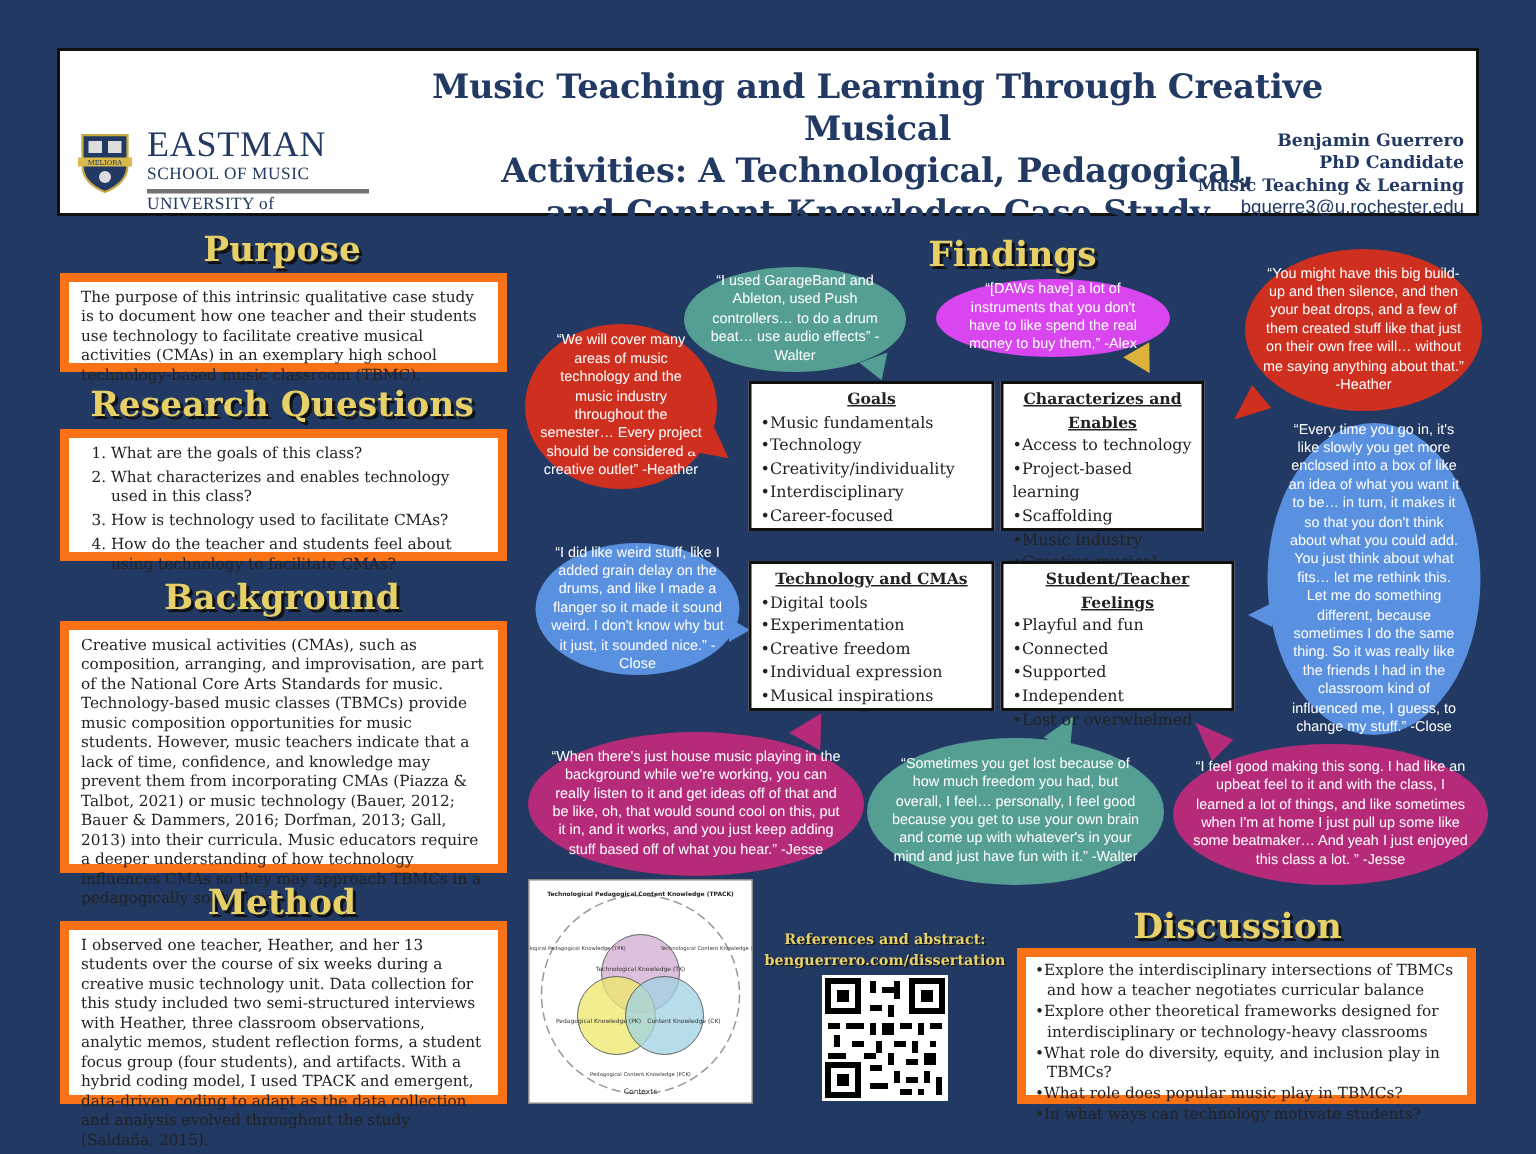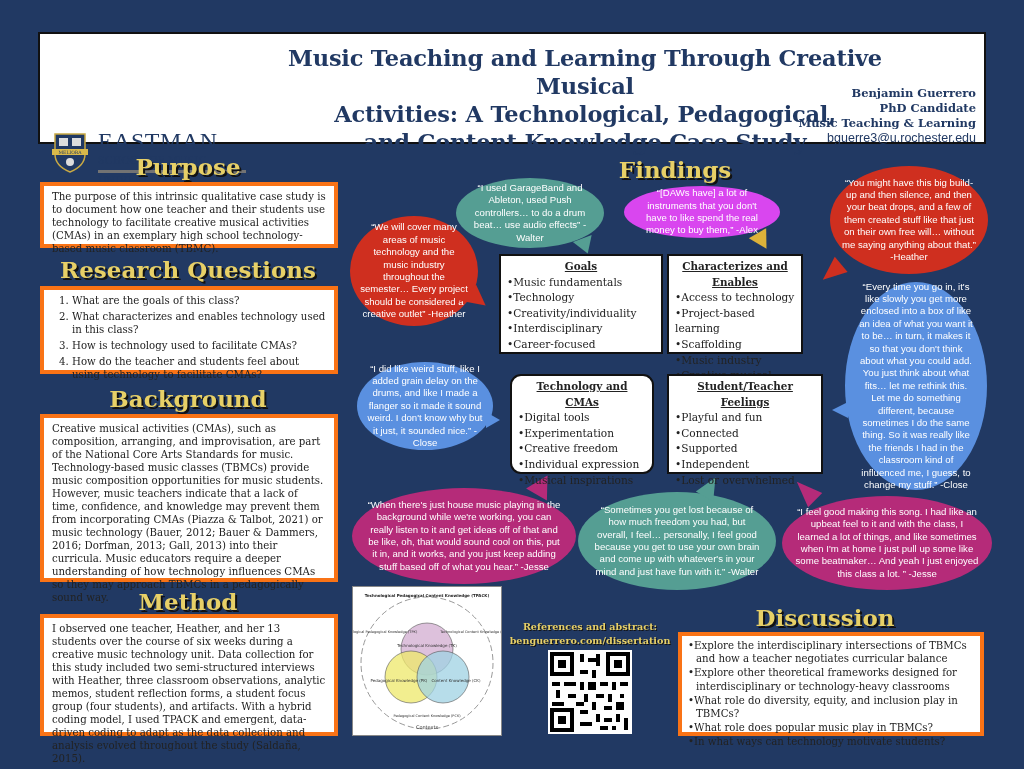--- a/index.html
+++ b/index.html
@@ -11,37 +11,37 @@
   .header {
     left:38px; top:32px; width:948px; height:112px; background:#ffffff;
     border:2px solid #111; box-sizing:border-box;
   }
   .title {
     position:absolute; left:215px; top:10px; width:660px; text-align:center;
     font-family:"DejaVu Serif", serif; font-weight:bold; color:#213963;
     font-size:22.5px; line-height:28px; letter-spacing:-0.2px;
   }
   .title span { display:block; }
-  .logo-wrap { position:absolute; left:6px; top:48px; width:200px; height:60px;margin-top:44px; }
+  .logo-wrap { position:absolute; left:6px; top:48px; width:200px; height:60px; }
   .shield {
     position:absolute; left:6px; top:6px; width:36px; height:42px;
   }
   .eastman { position:absolute; left:52px; top:2px; font-family:"Liberation Serif", serif; color:#213963; font-size:24px; letter-spacing:0.5px; line-height:26px;}
   .esm { position:absolute; left:52px; top:28px; font-family:"Liberation Serif", serif; color:#213963; font-size:11.5px; letter-spacing:0.4px;}
   .uor { position:absolute; left:52px; top:44px; font-family:"Liberation Serif", serif; color:#213963; font-size:11.5px; letter-spacing:0.3px; border-top:3px solid #737373; padding-top:1px; width:148px;}
   .author { position:absolute; right:8px; top:52px; text-align:right; color:#213963; }
   .author .b { font-family:"DejaVu Serif", serif; font-weight:bold; font-size:11.5px; line-height:15px; }
   .author .e { font-family:"Liberation Sans", sans-serif; font-size:12.5px; line-height:15px; }
 
   .sec-title {
     font-family:"DejaVu Serif", serif; font-weight:bold; color:#e7d067;
     text-shadow:2px 2px 0 #111; text-align:center; font-size:23px; line-height:28px;
   }
   .box {
-    background:#fff; border:4px solid #f97316; box-sizing:border-box;
+    background:#fff; border:6px solid #f97316; box-sizing:border-box;
     font-family:"DejaVu Serif", serif; color:#222; font-size:10.2px; line-height:13px;
     padding:4px 8px;
   }
   .box p { margin:0; }
   .box ol { margin:0; padding-left:20px; }
   .box ol li { margin-bottom:3px; }
   .fbox {
     background:#fff; border:2px solid #111; box-sizing:border-box;
     font-family:"DejaVu Serif", serif; color:#222; font-size:10.6px; line-height:15.6px;
     padding:3px 6px;
@@ -183,21 +183,21 @@
 <div class="abs fbox" style="left:667px;top:254px;width:136px;height:100px;">
   <div class="h">Characterizes and Enables</div>
   <ul>
     <li>Access to technology</li>
     <li>Project-based learning</li>
     <li>Scaffolding</li>
     <li>Music industry</li>
     <li>Creative musical activities</li>
   </ul>
 </div>
-<div class="abs fbox" style="left:510px;top:374px;width:144px;height:100px;border-radius:11px;">
+<div class="abs fbox" style="left:499px;top:374px;width:164px;height:100px;">
   <div class="h">Technology and CMAs</div>
   <ul>
     <li>Digital tools</li>
     <li>Experimentation</li>
     <li>Creative freedom</li>
     <li>Individual expression</li>
     <li>Musical inspirations</li>
   </ul>
 </div>
 <div class="abs fbox" style="left:667px;top:374px;width:156px;height:100px;">

